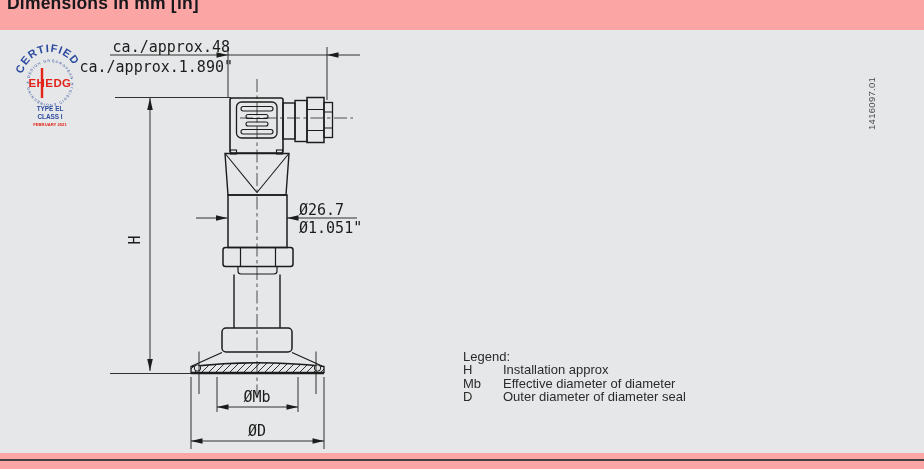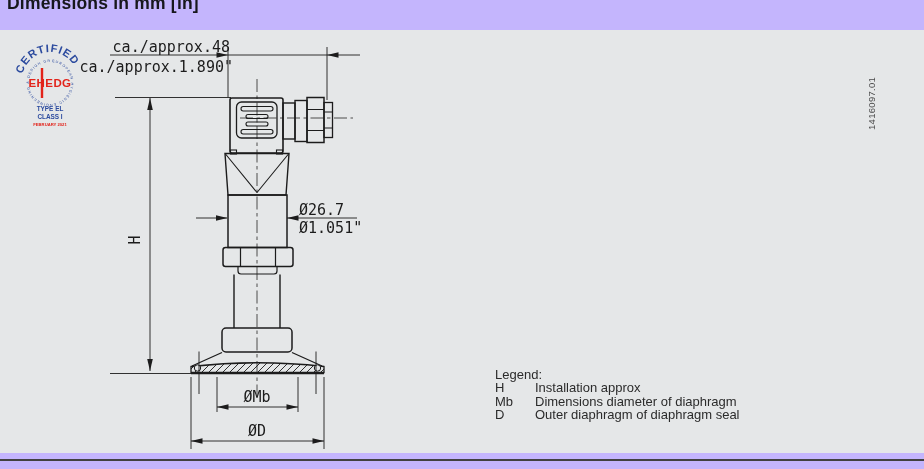--- a/index.html
+++ b/index.html
@@ -1,22 +1,22 @@
 <!DOCTYPE html>
 <html><head>
 <meta charset="utf-8">
 <style>
   html,body{margin:0;padding:0;background:#fff;}
-  .page{position:relative;width:924px;height:469px;overflow:hidden;background:#c4b5fd;
+  .page{position:relative;width:924px;height:469px;overflow:hidden;background:#fca5a5;
         font-family:"Liberation Sans",sans-serif;}
   .title{position:absolute;left:7px;top:-7px;margin:0;font-size:17.5px;font-weight:700;
          color:#17171c;letter-spacing:.2px;white-space:nowrap;}
   .panel{position:absolute;left:0;top:30px;width:924px;height:423px;background:#e5e7e8;}
   .drawing-svg{position:absolute;left:0;top:0;}
-  .legend{position:absolute;left:495px;top:350px;color:#2b2b2b;font-size:13px;line-height:13.4px;margin-top:18px;}
+  .legend{position:absolute;left:463px;top:350px;color:#2b2b2b;font-size:13px;line-height:13.4px;}
   .legend-row{display:flex;}
   .legend-sym{width:40px;flex:0 0 40px;}
   .docnum{position:absolute;left:866px;top:56px;height:74px;
           writing-mode:vertical-rl;transform:rotate(180deg);
           font-size:9.5px;color:#4a4a4a;letter-spacing:.3px;white-space:nowrap;}
   .bottom-rule{position:absolute;left:0;top:459px;width:924px;height:2px;background:#414141;}
   .logo{position:absolute;left:16px;top:42px;}
   text{user-select:none;}
 </style>
 </head>
@@ -153,24 +153,24 @@
   </svg>
 
   <div class="legend">
     <div>Legend:</div>
     <div class="legend-row">
       <span class="legend-sym">H</span>
       <span>Installation approx</span>
     </div>
     <div class="legend-row">
       <span class="legend-sym">Mb</span>
-      <span>Dimensions diameter of diaphragm</span>
+      <span>Effective diameter of diameter</span>
     </div>
     <div class="legend-row">
       <span class="legend-sym">D</span>
-      <span>Outer diaphragm of diaphragm seal</span>
+      <span>Outer diameter of diameter seal</span>
     </div>
   </div>
 
   <div class="docnum">1416097.01</div>
 
   <div class="bottom-rule"></div>
 </div>
 
 </body></html>

